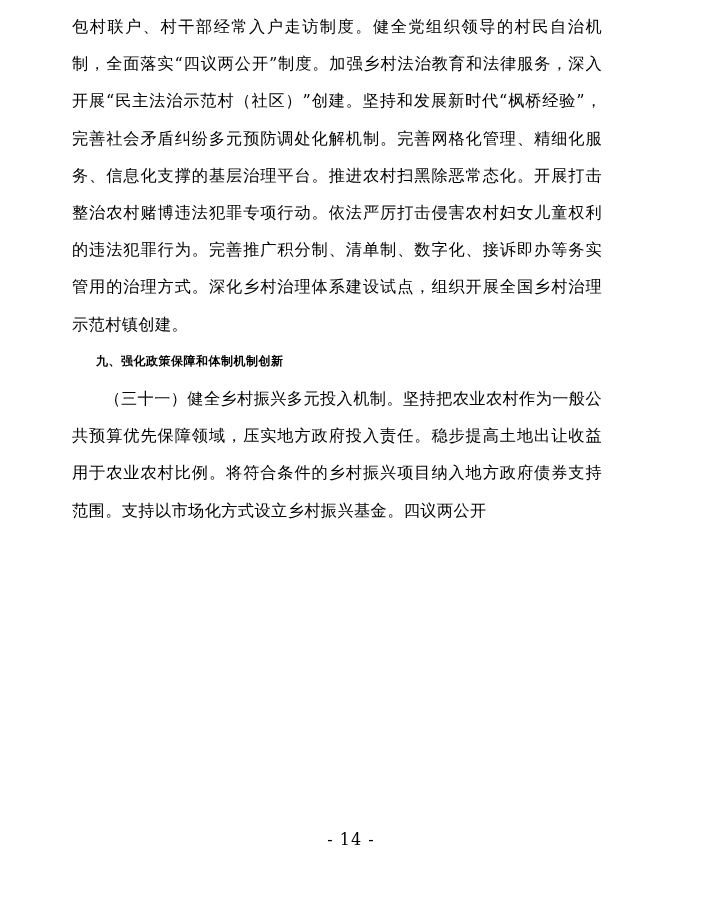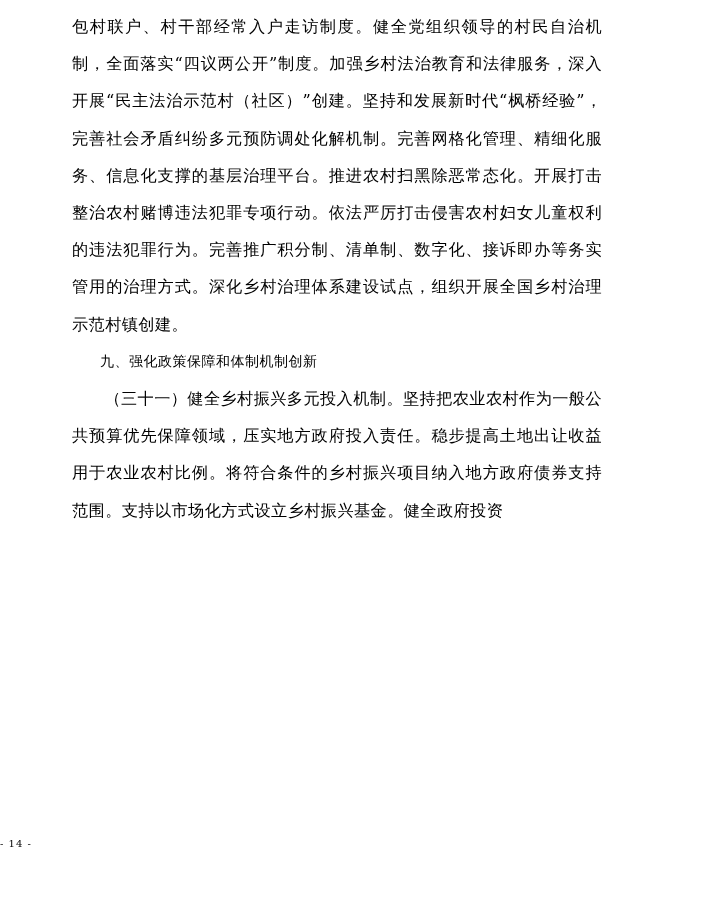--- a/index.html
+++ b/index.html
@@ -27,48 +27,48 @@
     text-align: justify;
     text-justify: inter-ideograph;
     letter-spacing: 0.4px;
     margin: 0;
     word-break: break-all;
   }
   .indent {
     text-indent: 2em;
   }
   .heading {
-    font-size: 14px;
+    font-size: 12px;
     line-height: 37.2px;
-    font-weight: normal;
+    font-weight: bold;
     text-indent: 2em;
     margin: 0;
     letter-spacing: 0.5px;
   }
   .gap-before {
     margin-top: 0px;
   }
   .footer {
     position: absolute;
     left: 0;
     right: 16px;
     bottom: 18px;
-    text-align: left;
-    font-size: 10px;
+    text-align: center;
+    font-size: 16px;
     letter-spacing: 1px;
     font-family: "DejaVu Serif", "Liberation Serif", serif;
   }
 </style>
 </head>
 <body>
 
 <div class="page">
 
   <p class="para">包村联户、村干部经常入户走访制度。健全党组织领导的村民自治机制，全面落实“四议两公开”制度。加强乡村法治教育和法律服务，深入开展“民主法治示范村（社区）”创建。坚持和发展新时代“枫桥经验”，完善社会矛盾纠纷多元预防调处化解机制。完善网格化管理、精细化服务、信息化支撑的基层治理平台。推进农村扫黑除恶常态化。开展打击整治农村赌博违法犯罪专项行动。依法严厉打击侵害农村妇女儿童权利的违法犯罪行为。完善推广积分制、清单制、数字化、接诉即办等务实管用的治理方式。深化乡村治理体系建设试点，组织开展全国乡村治理示范村镇创建。</p>
 
 
   <p class="heading">九、强化政策保障和体制机制创新</p>
 
-  <p class="para indent">（三十一）健全乡村振兴多元投入机制。坚持把农业农村作为一般公共预算优先保障领域，压实地方政府投入责任。稳步提高土地出让收益用于农业农村比例。将符合条件的乡村振兴项目纳入地方政府债券支持范围。支持以市场化方式设立乡村振兴基金。健全政府投资</p>
+  <p class="para indent">（三十一）健全乡村振兴多元投入机制。坚持把农业农村作为一般公共预算优先保障领域，压实地方政府投入责任。稳步提高土地出让收益用于农业农村比例。将符合条件的乡村振兴项目纳入地方政府债券支持范围。支持以市场化方式设立乡村振兴基金。四议两公开</p>
 
   <div class="footer">- 14 -</div>
 
 </div>
 
 </body></html>

